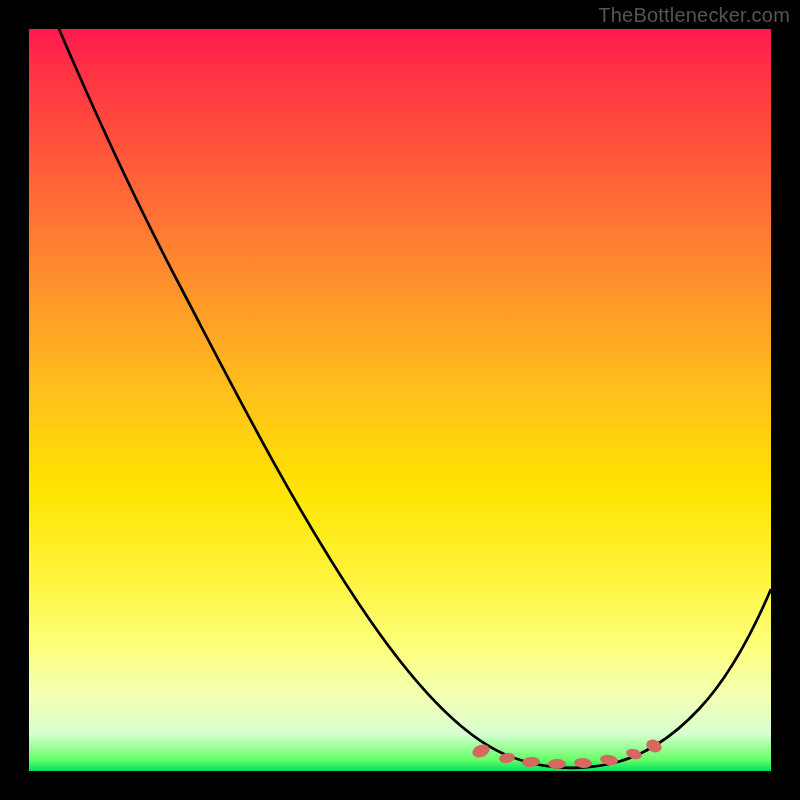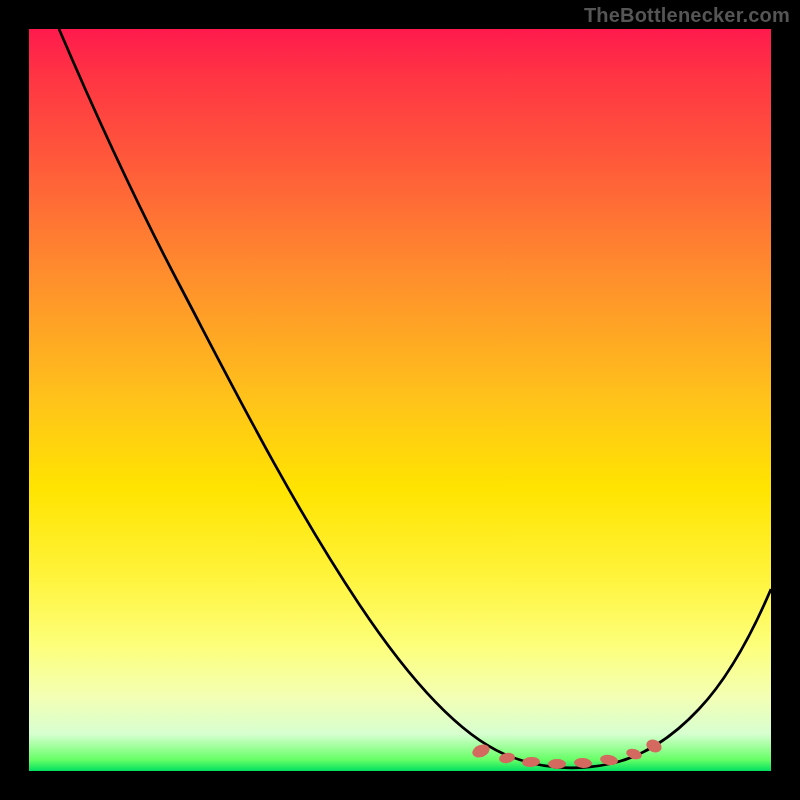--- a/index.html
+++ b/index.html
@@ -55,21 +55,21 @@
     width: 742px;
     height: 742px;
   }
   .attribution {
     position: absolute;
     top: 4px;
     right: 10px;
     color: #555;
     font-size: 20px;
     letter-spacing: 0.2px;
-    font-weight: 700;
+    font-weight: 400;
   }
 </style>
 </head>
 <body>
 
 <div class="frame">
 
   <div class="plot-area">
     <div class="gradient"></div>
 

